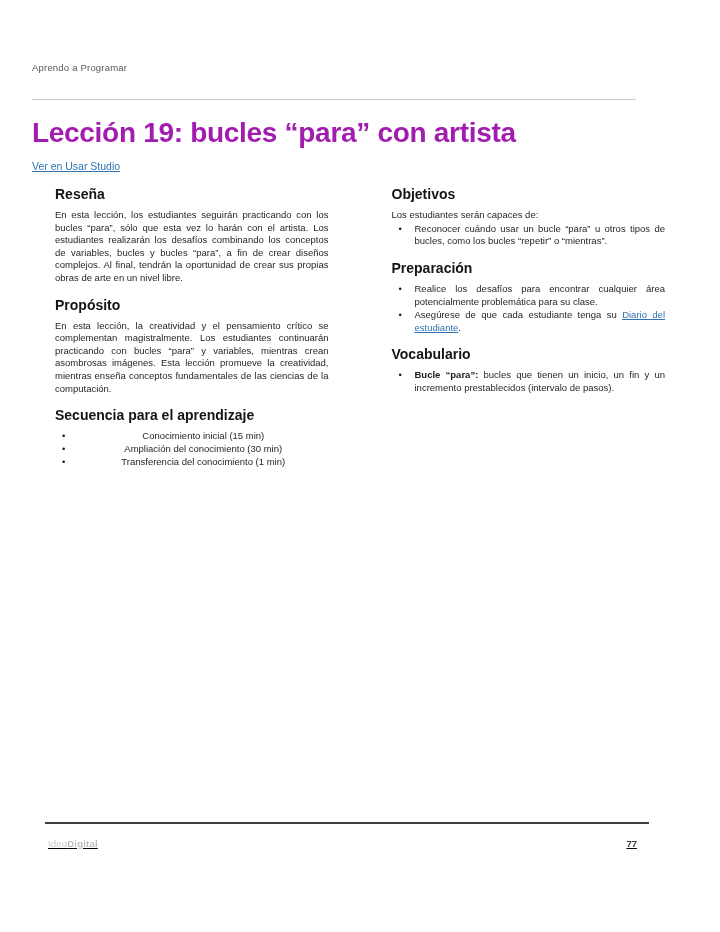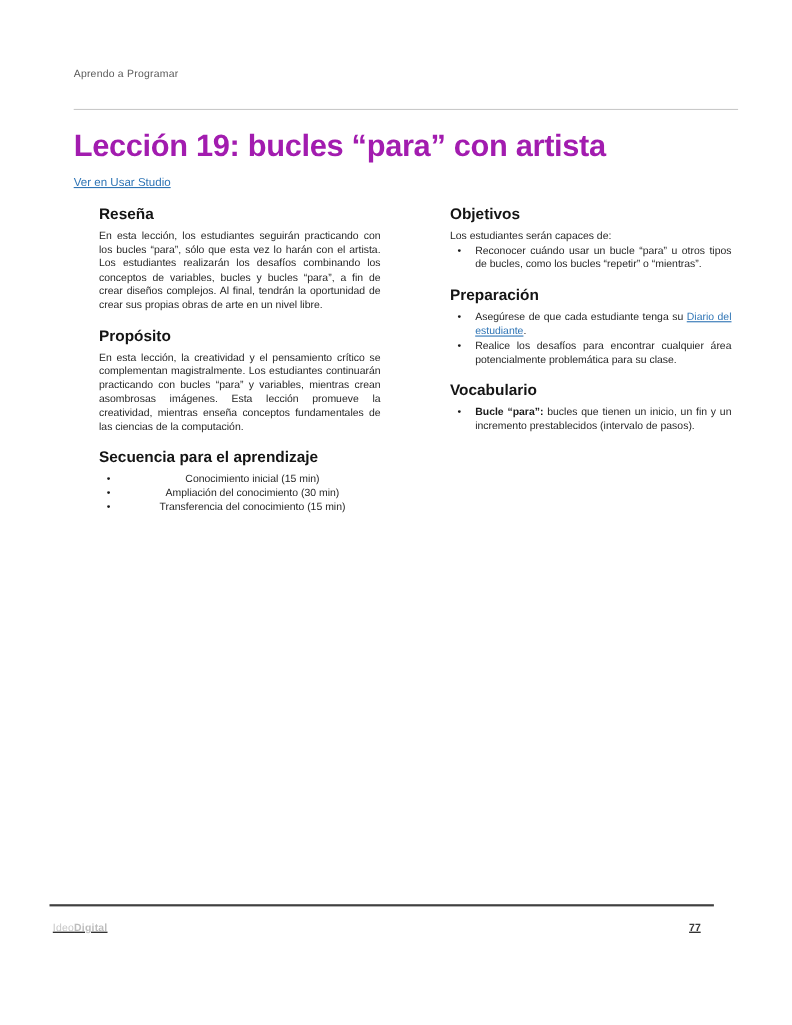--- a/index.html
+++ b/index.html
@@ -1,18 +1,18 @@
 <!DOCTYPE html>
 <html><head>
 <meta charset="utf-8">
 <style>
   html,body{margin:0;padding:0;background:#ffffff;}
   body{width:720px;height:932px;position:relative;overflow:hidden;
        font-family:"Liberation Sans",sans-serif;-webkit-font-smoothing:antialiased;}
-  .page{position:absolute;inset:0;background:#fff;padding:62px 55px 0 67px;box-sizing:border-box;}
+  .page{position:absolute;inset:0;background:#fff;padding:62px 55px 0 32px;box-sizing:border-box;}
 
   
   .brand{font-size:9.5px;color:#595959;letter-spacing:.2px;}
   .header-rule{height:1px;background:#c9c9c9;width:604px;margin-top:26px;}
 
   
   h1.title{margin:16px 0 0 0;font-size:28px;line-height:34px;font-weight:700;
            color:#a21caf;letter-spacing:-.3px;}
   a.codestudio{display:inline-block;margin-top:10px;font-size:10.5px;color:#2e74b5;
                text-decoration:underline;cursor:pointer;}
@@ -62,35 +62,35 @@
       <h2 class="sec first">Reseña</h2>
       <p class="body">En esta lección, los estudiantes seguirán practicando con los bucles “para”, sólo que esta vez lo harán con el artista. Los estudiantes realizarán los desafíos combinando los conceptos de variables, bucles y bucles “para”, a fin de crear diseños complejos. Al final, tendrán la oportunidad de crear sus propias obras de arte en un nivel libre.</p>
 
       <h2 class="sec">Propósito</h2>
       <p class="body">En esta lección, la creatividad y el pensamiento crítico se complementan magistralmente. Los estudiantes continuarán practicando con bucles “para” y variables, mientras crean asombrosas imágenes. Esta lección promueve la creatividad, mientras enseña conceptos fundamentales de las ciencias de la computación.</p>
 
       <h2 class="sec">Secuencia para el aprendizaje</h2>
       <ul class="blist">
         <li>Conocimiento inicial (15 min)</li>
         <li>Ampliación del conocimiento (30 min)</li>
-        <li>Transferencia del conocimiento (15 min)</li>
+        <li>Transferencia del conocimiento (1 min)</li>
       </ul>
     </div>
 
     <div class="col">
       <h2 class="sec first">Objetivos</h2>
       <p class="intro">Los estudiantes serán capaces de:</p>
       <ul class="blist justify">
         <li>Reconocer cuándo usar un bucle “para” u otros tipos de bucles, como los bucles “repetir” o “mientras”.</li>
       </ul>
 
       <h2 class="sec">Preparación</h2>
       <ul class="blist justify">
+        <li>Realice los desafíos para encontrar cualquier área potencialmente problemática para su clase.</li>
         <li><span>Asegúrese de que cada estudiante tenga su </span><a class="inline-link">Diario del estudiante</a><span>.</span></li>
-        <li>Realice los desafíos para encontrar cualquier área potencialmente problemática para su clase.</li>
       </ul>
 
       <h2 class="sec">Vocabulario</h2>
       <ul class="blist justify">
         <li><span class="term">Bucle “para”:</span><span> bucles que tienen un inicio, un fin y un incremento prestablecidos (intervalo de pasos).</span></li>
       </ul>
     </div>
 
   </div>
 

